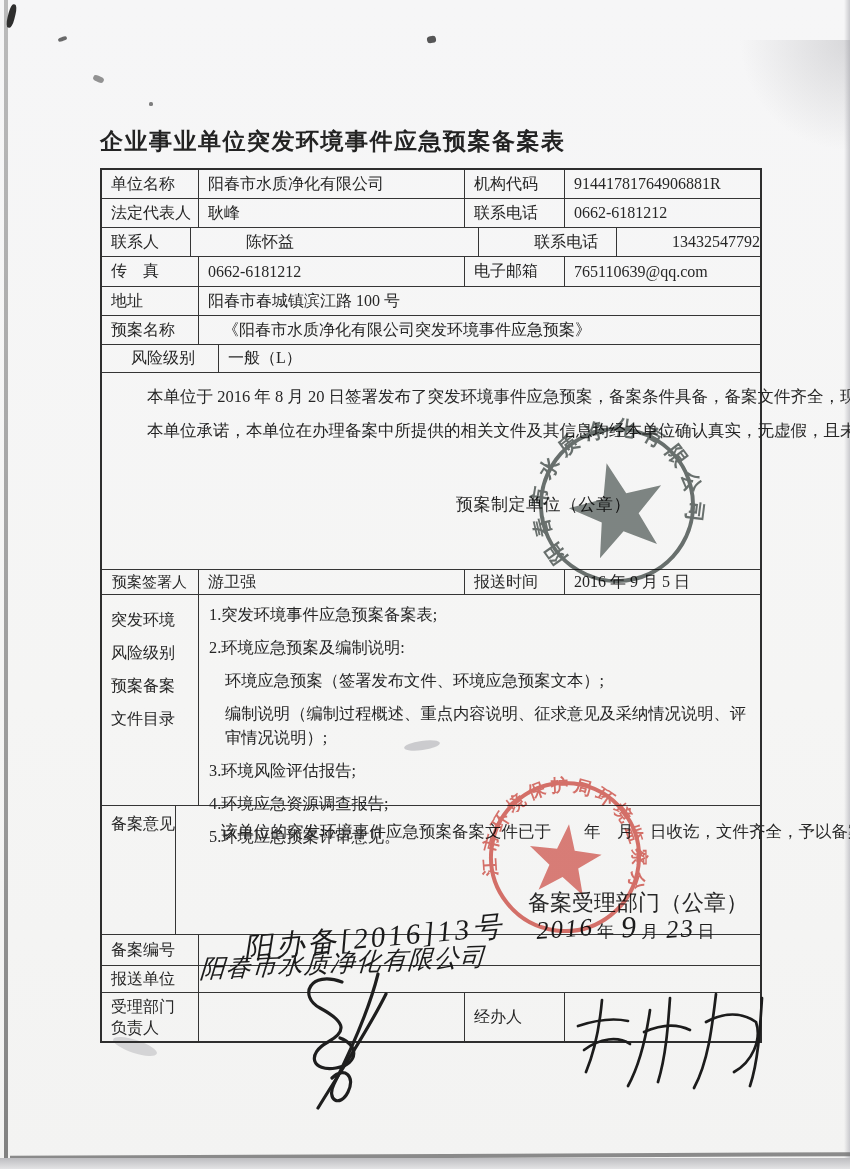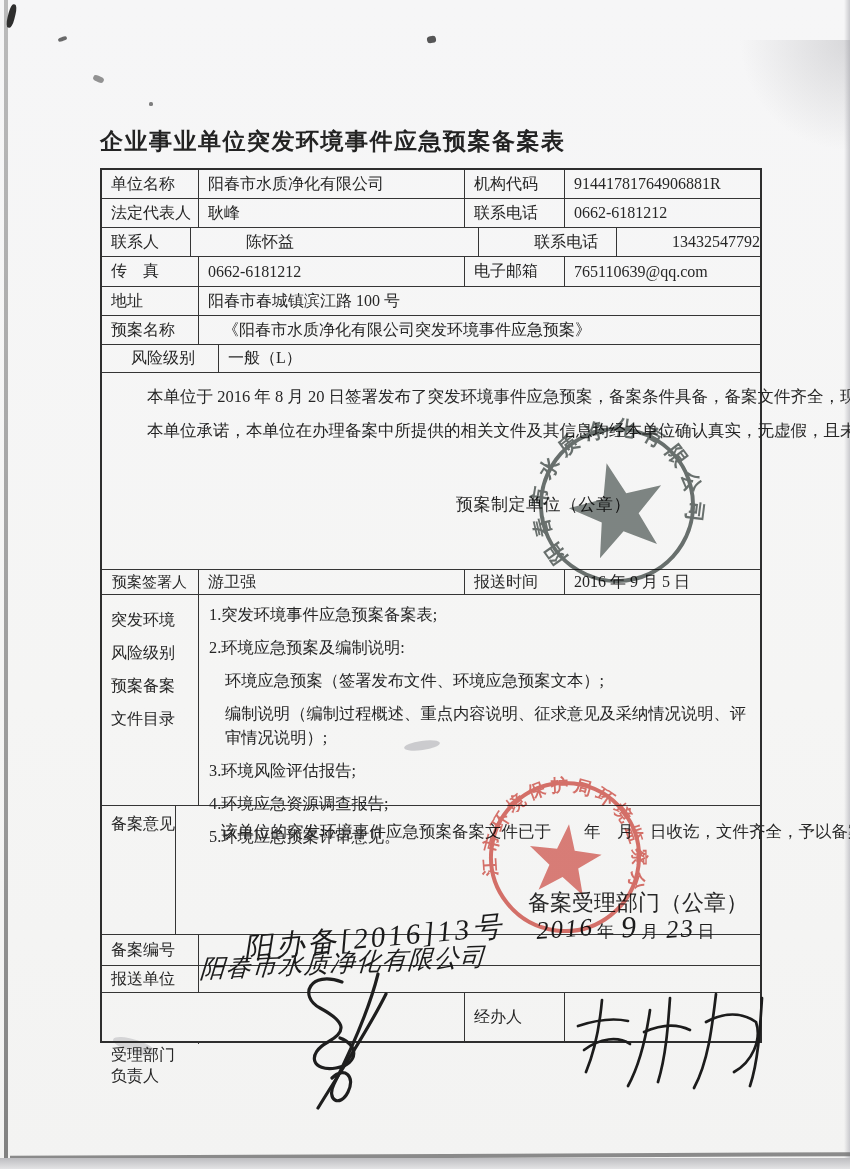--- a/index.html
+++ b/index.html
@@ -63,21 +63,21 @@
 
   .hw { color:#1b1b1b; }
   .hw-filing { position:absolute; left:243px; top:918px; font-size:29px; font-style:italic;
     letter-spacing:3px; transform:rotate(-5deg); white-space:nowrap; z-index:30; }
   .hw-submit { position:absolute; left:200px; top:946px; font-size:25px; font-style:italic;
     letter-spacing:1px; transform:rotate(-2.5deg) skewX(-6deg); white-space:nowrap; z-index:30; }
 
   .stamp { position:absolute; mix-blend-mode:multiply; z-index:25; }
   .sig { position:absolute; z-index:30; }
 
-  .label-2line { display:block; padding-top:3px; line-height:21px; font-size:16px;margin-top:48px; }
+  .label-2line { display:block; padding-top:3px; line-height:21px; font-size:16px; }
 </style>
 </head>
 <body>
 
 <div class="page">
 
   <div class="edge-left"></div>
   <div class="edge-right"></div>
   <div class="edge-bottom"></div>
   <div class="edge-bottom2"></div>

